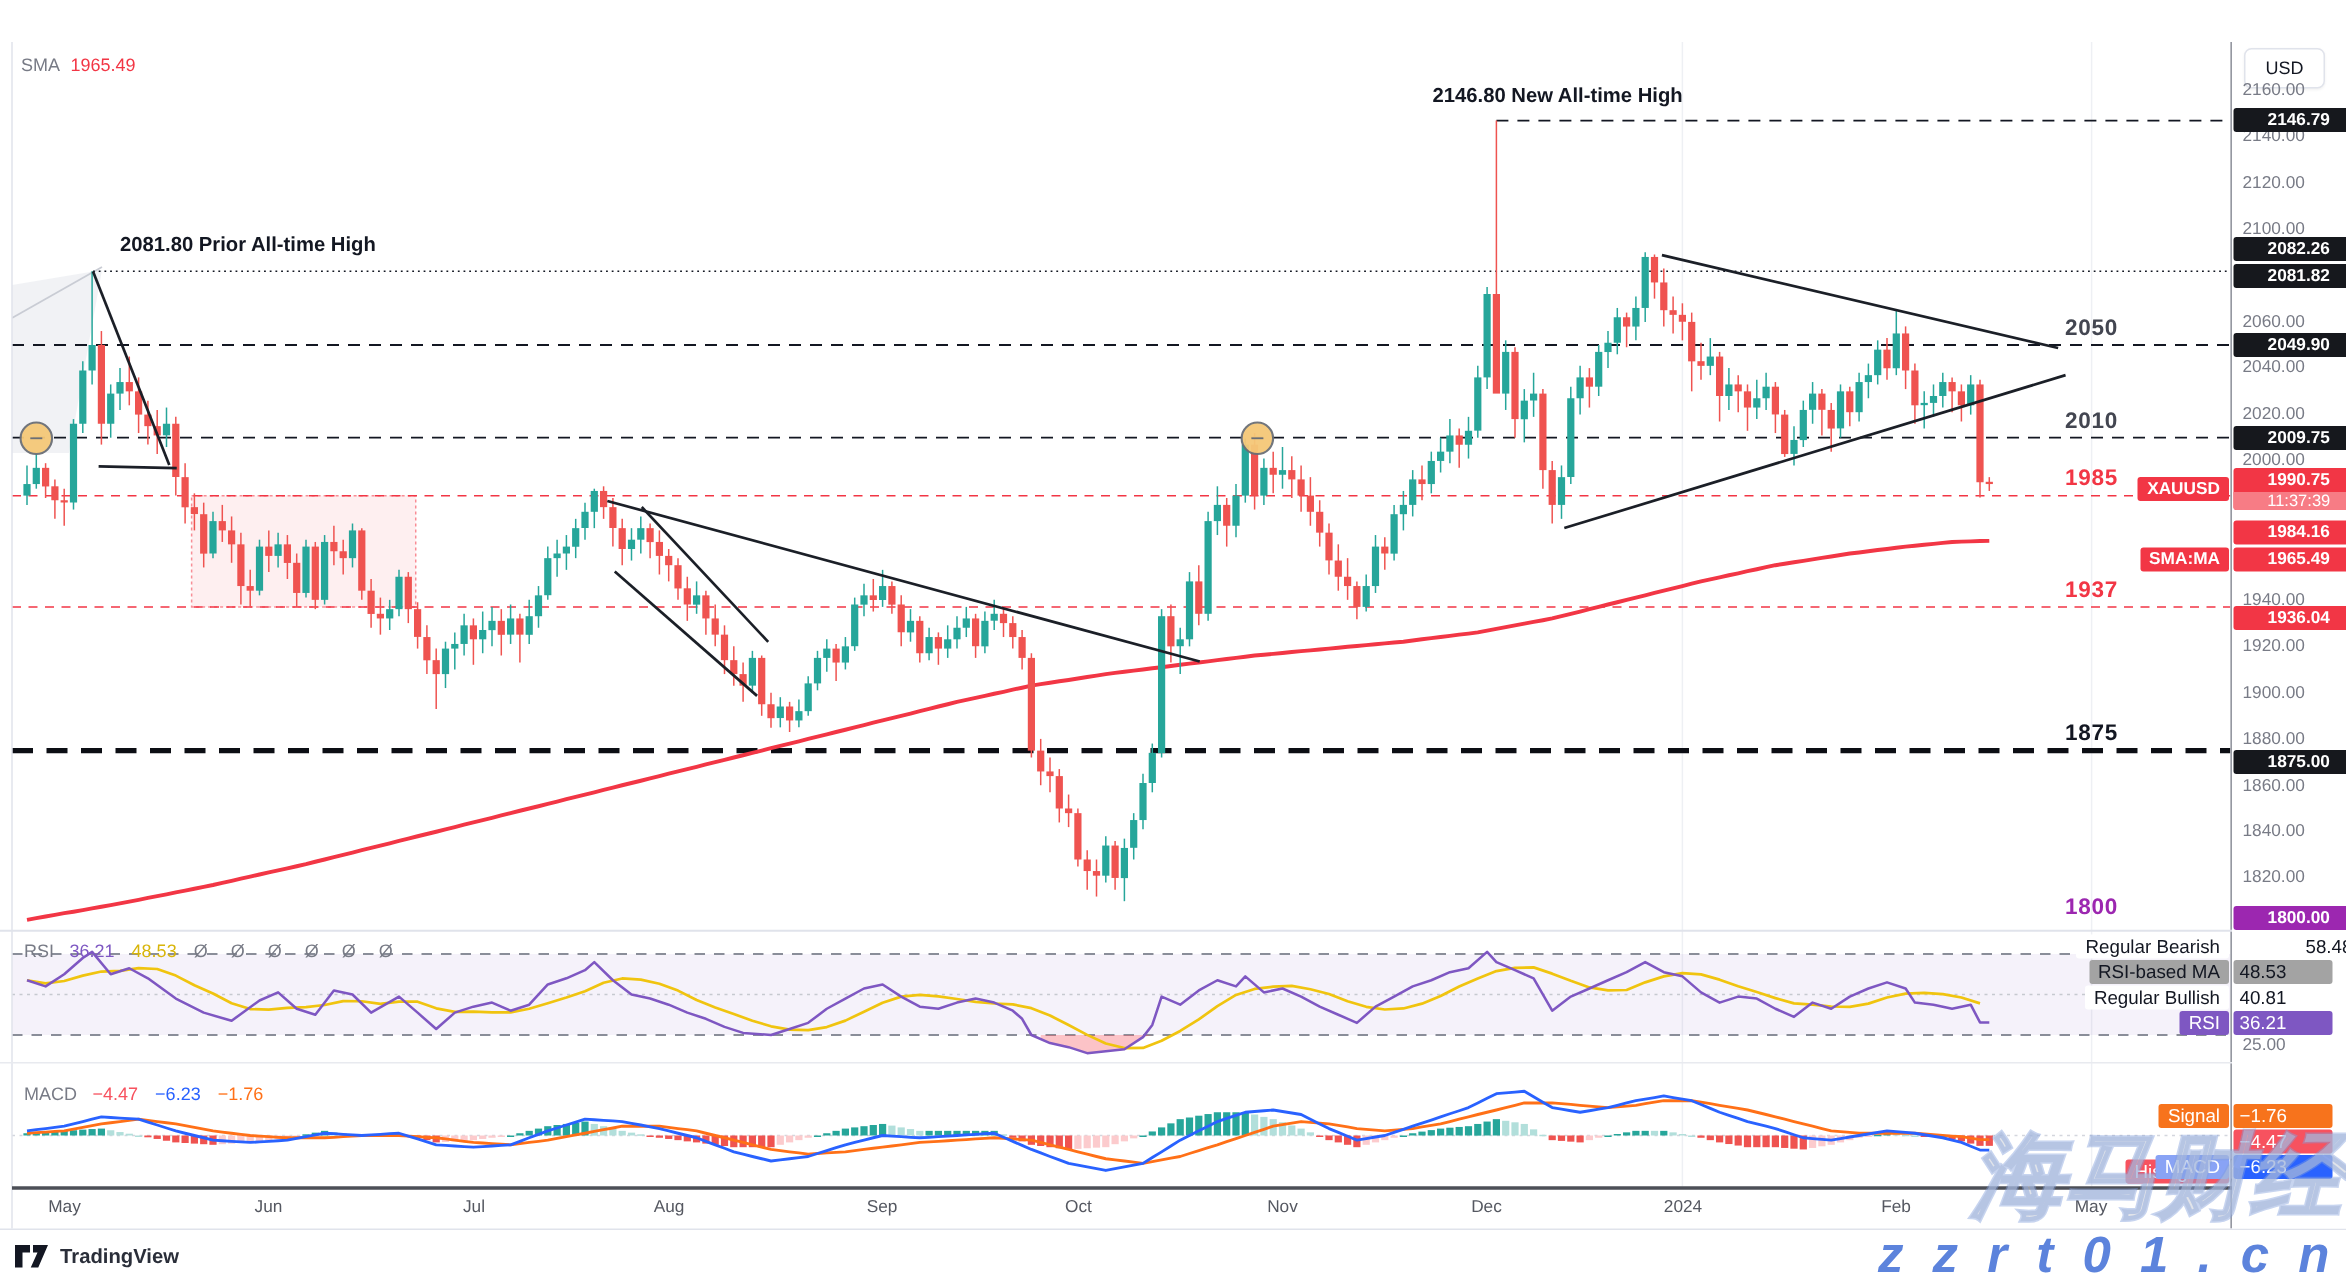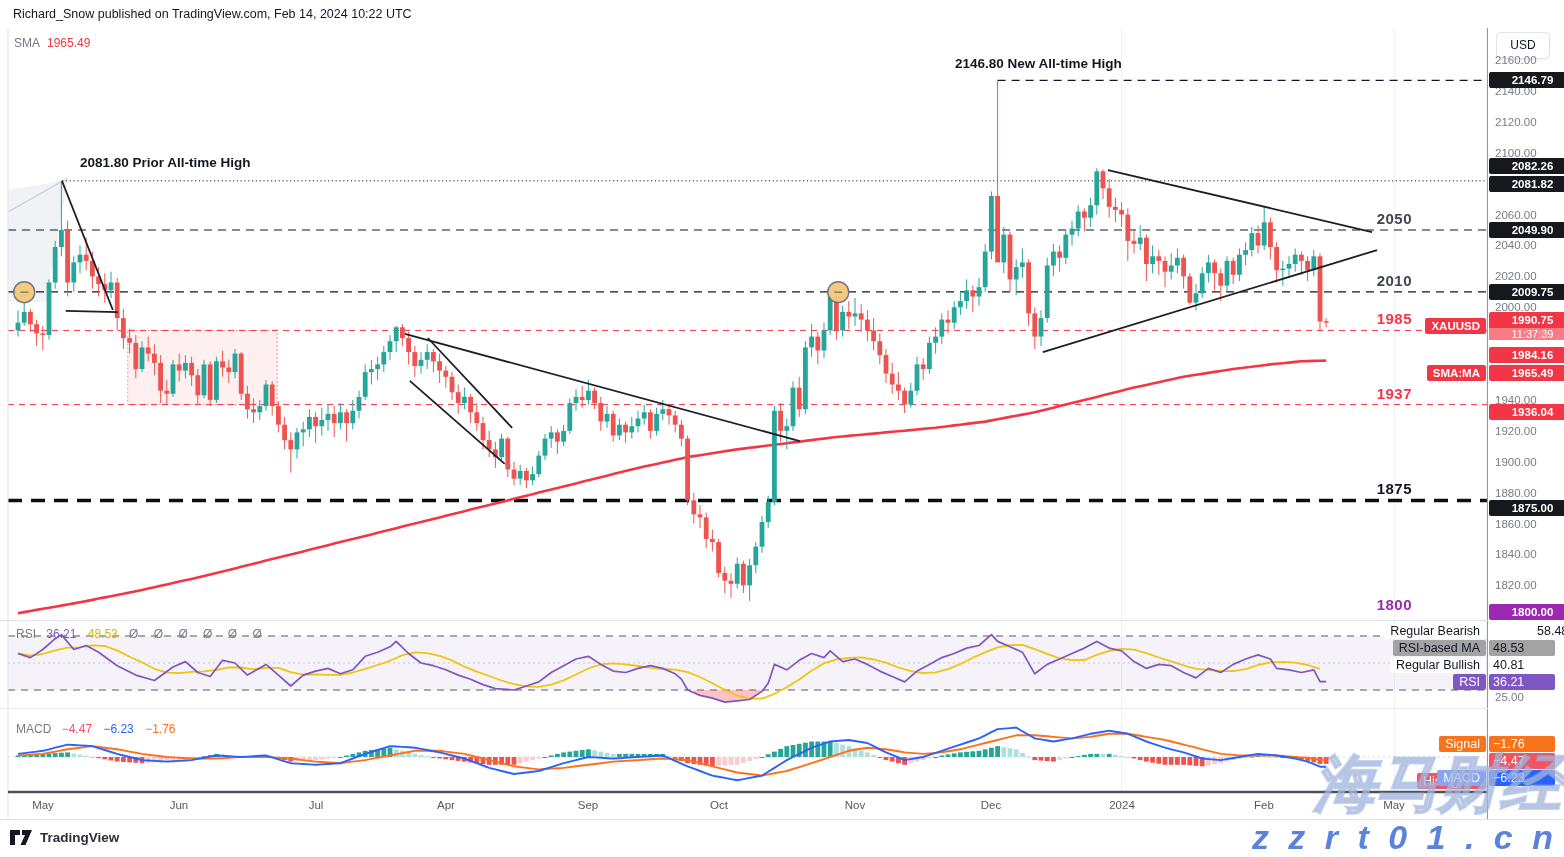--- a/index.html
+++ b/index.html
@@ -36,21 +36,20 @@
   .wm2{position:absolute;right:6px;top:818px;font-size:34px;font-weight:bold;font-style:italic;color:#5c83dc;
        letter-spacing:5px;z-index:50;pointer-events:none;
        text-shadow:-2px -2px 0 #fff,2px -2px 0 #fff,-2px 2px 0 #fff,2px 2px 0 #fff;}
   .zeros{color:#787b86;letter-spacing:6px;margin-left:8px;}
 </style>
 </head>
 <body>
 
 <div id="app">
 
-  <div class="hdr">Richard_Snow published on TradingView.com, Feb 14, 2024 10:22 UTC</div>
 
   <svg id="chart-svg" width="1564" height="857">
       <defs>
         <clipPath id="cpP">
           <rect x="8" y="28" width="1479" height="592"></rect>
         </clipPath>
         <clipPath id="cpR">
           <rect x="8" y="621" width="1479" height="87"></rect>
         </clipPath>
         <clipPath id="cpM">
@@ -751,21 +750,21 @@
   <div id="labels-layer">
       <div class="lvl dark" style="top:210px;">2050</div>
       <div class="lvl dark" style="top:272px;">2010</div>
       <div class="lvl red" style="top:310px;">1985</div>
       <div class="lvl red" style="top:385px;">1937</div>
       <div class="lvl black" style="top:480px;">1875</div>
       <div class="lvl purple" style="top:596px;">1800</div>
       <div class="tlabel" style="left:43px;">May</div>
       <div class="tlabel" style="left:179px;">Jun</div>
       <div class="tlabel" style="left:316px;">Jul</div>
-      <div class="tlabel" style="left:446px;">Apr</div>
+      <div class="tlabel" style="left:446px;">Aug</div>
       <div class="tlabel" style="left:588px;">Sep</div>
       <div class="tlabel" style="left:719px;">Oct</div>
       <div class="tlabel" style="left:855px;">Nov</div>
       <div class="tlabel" style="left:991px;">Dec</div>
       <div class="tlabel" style="left:1122px;">2024</div>
       <div class="tlabel" style="left:1264px;">Feb</div>
       <div class="tlabel" style="left:1394px;">May</div>
     </div>
 
   <div class="axis-panel"></div>

